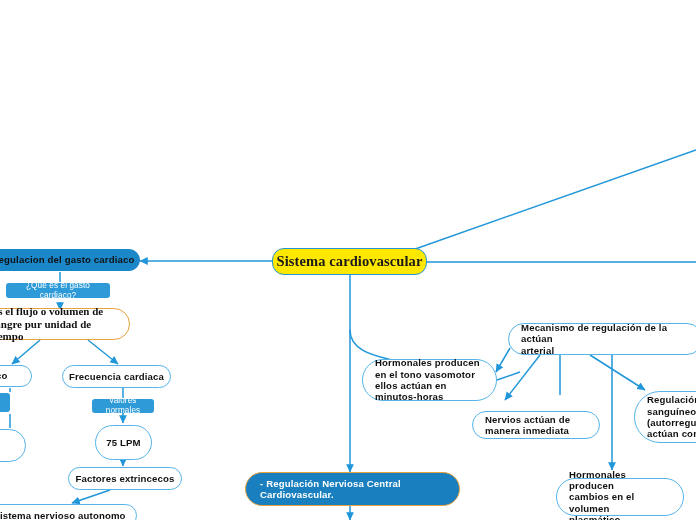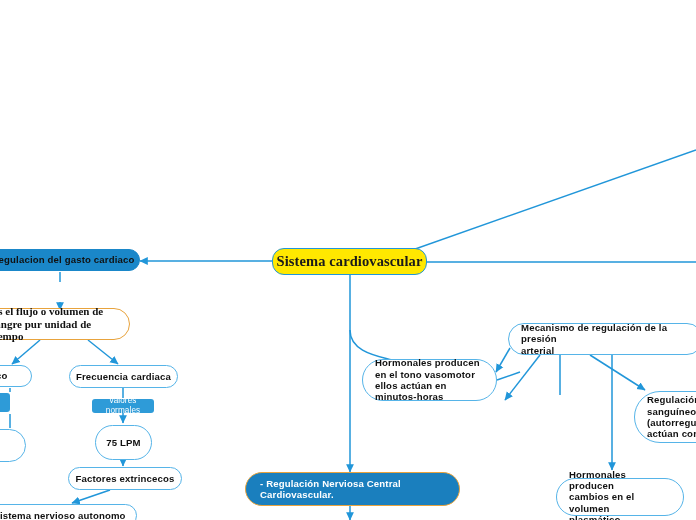--- a/index.html
+++ b/index.html
@@ -161,39 +161,42 @@
   </svg>
 
   <div class="node n-root" style="left:272px; top:248px; width:155px; height:27px;">
     <span>Sistema cardiovascular</span>
   </div>
 
   <div class="node n-fill" style="left:-14px; top:249px; width:154px; height:22px;">
     <span>Regulacion del gasto cardiaco</span>
   </div>
 
+  <div class="node n-badge" style="left:6px; top:283px; width:104px; height:15px;">
+    <span>¿Que es el gasto cardiaco?</span>
+  </div>
 
   <div class="node n-serif" style="left:-22px; top:308px; width:152px; height:32px;">
     <span>Es el flujo o volumen de
 sangre pur unidad de tiempo</span>
   </div>
 
   <div class="node n-out" style="left:-34px; top:365px; width:66px; height:22px;">
     <span>lico</span>
   </div>
 
   <div class="node n-badge" style="left:-20px; top:393px; width:30px; height:19px;">
     <span></span>
   </div>
 
   <div class="node n-out" style="left:-36px; top:429px; width:62px; height:33px;">
     <span></span>
   </div>
 
-  <div class="node n-out" style="left:69px; top:365px; width:109px; height:23px;">
+  <div class="node n-out" style="left:62px; top:365px; width:109px; height:23px;">
     <span>Frecuencia cardiaca</span>
   </div>
 
   <div class="node n-badge" style="left:92px; top:399px; width:62px; height:14px;">
     <span>valores normales</span>
   </div>
 
   <div class="node n-out" style="left:95px; top:425px; width:57px; height:35px;justify-content:center;">
     <span>75 LPM</span>
   </div>
@@ -212,24 +215,28 @@
 ellos actúan en
 minutos-horas</span>
   </div>
 
   <div class="node n-fill-orange" style="left:245px; top:472px; width:215px; height:30px;">
     <span>- Regulación Nerviosa Central
 Cardiovascular.</span>
   </div>
 
   <div class="node n-out n-out-left" style="left:508px; top:323px; width:195px; height:32px;">
-    <span>Mecanismo de regulación de la presión
+    <span>Mecanismo de regulación de la actúan
 arterial</span>
   </div>
 
+  <div class="node n-out n-out-left" style="left:472px; top:411px; width:128px; height:28px;">
+    <span>Nervios actúan de
+manera inmediata</span>
+  </div>
 
   <div class="node n-out n-out-left" style="left:634px; top:391px; width:92px; height:52px;">
     <span>Regulación
 sanguíneo
 (autorregul
 actúan cont</span>
   </div>
 
   <div class="node n-out n-out-left" style="left:556px; top:478px; width:128px; height:38px;">
     <span>Hormonales producen

